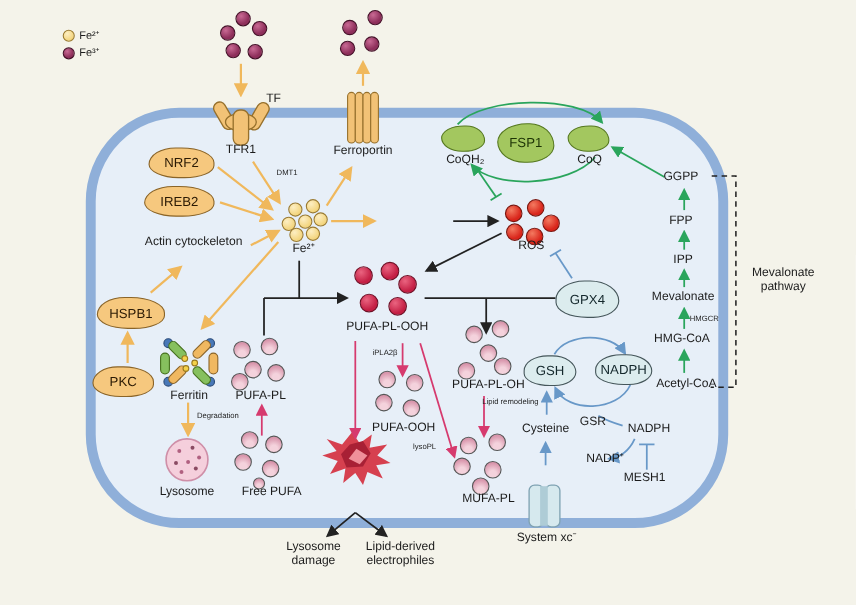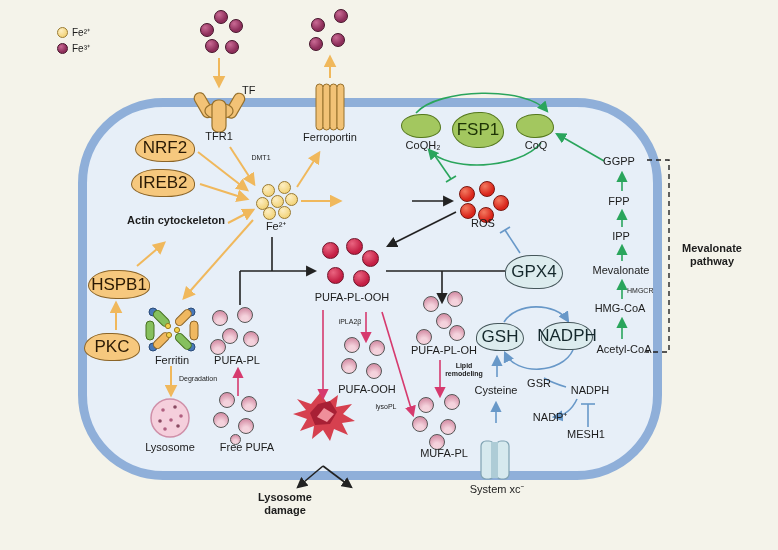--- a/index.html
+++ b/index.html
@@ -3,25 +3,25 @@
 <meta charset="utf-8">
 <style>
   html,body{margin:0;padding:0;}
   #stage{position:relative;width:778px;height:550px;background:#f4f3ea;overflow:hidden;
          font-family:"Liberation Sans",sans-serif;}
   #membrane{position:absolute;left:78px;top:98px;width:584px;height:382px;box-sizing:border-box;
             border:9px solid #8fafd9;border-radius:85px;background:#e7eff8;z-index:1;}
   #arrows{position:absolute;left:0;top:0;z-index:2;}
   .lbl{position:absolute;transform:translateX(-50%);font-size:11px;line-height:13px;color:#1c1c1c;
        text-align:center;white-space:nowrap;z-index:3;}
-  .lbl.wrap{white-space:normal;font-weight:bold;}
+  .lbl.wrap{white-space:normal;}
   .lbl.sm{font-size:7px;line-height:8px;}
   .lbl.left{transform:none;text-align:left;}
   .blob{position:absolute;display:flex;align-items:center;justify-content:center;z-index:3;
-        font-size:17px;color:#2b1a04;box-sizing:border-box;}
+        font-size:12px;color:#2b1a04;box-sizing:border-box;}
   .blob.orange{background:#f6c87e;border:1.5px solid #8a6428;border-radius:45% 55% 50% 50%/60% 55% 45% 50%;}
   .blob.cyan{background:#dcecee;border:1.5px solid #45565a;border-radius:50% 50% 45% 55%/55% 60% 50% 45%;color:#14282c;}
   .blob.green{background:#a3c75f;border:1.5px solid #55781f;border-radius:55% 45% 50% 50%/50% 60% 45% 55%;color:#1d3305;}
   .dot{position:absolute;border-radius:50%;z-index:3;box-sizing:border-box;}
   .d11{width:11px;height:11px;} .d13{width:13px;height:13px;} .d14{width:14px;height:14px;}
   .d16{width:16px;height:16px;} .d17{width:17px;height:17px;}
   .fe3{background:radial-gradient(circle at 35% 30%,#c96a94,#8e2f5b 62%);border:1px solid #441028;}
   .fe2y{background:radial-gradient(circle at 35% 30%,#fdeec2,#f3d57e 70%);border:1px solid #9a7a30;}
   .ros{background:radial-gradient(circle at 35% 30%,#f37a60,#d9251b 65%);border:1px solid #7a150e;}
   .crim{background:radial-gradient(circle at 35% 30%,#ea6480,#c41f44 65%);border:1px solid #6e1026;}
@@ -273,14 +273,15 @@
   <div class="lbl" style="left:237px;top:354px">PUFA-PL</div>
   <div class="lbl" style="left:247px;top:441px">Free PUFA</div>
   <div class="lbl" style="left:352px;top:291px">PUFA-PL-OOH</div>
   <div class="lbl sm" style="left:350px;top:318px">iPLA2β</div>
   <div class="lbl" style="left:367px;top:383px">PUFA-OOH</div>
   <div class="lbl" style="left:444px;top:344px">PUFA-PL-OH</div>
   <div class="lbl sm wrap" style="left:464px;top:362px;width:56px">Lipid remodeling</div>
   <div class="lbl sm" style="left:386px;top:403px">lysoPL</div>
   <div class="lbl" style="left:444px;top:447px">MUFA-PL</div>
   <div class="lbl wrap" style="left:285px;top:491px;width:76px">Lysosome damage</div>
+  <div class="lbl wrap" style="left:364px;top:491px;width:100px">Lipid-derived electrophiles</div>
   <div class="lbl" style="left:497px;top:483px">System xc⁻</div>
 </div>
 
 </body></html>

